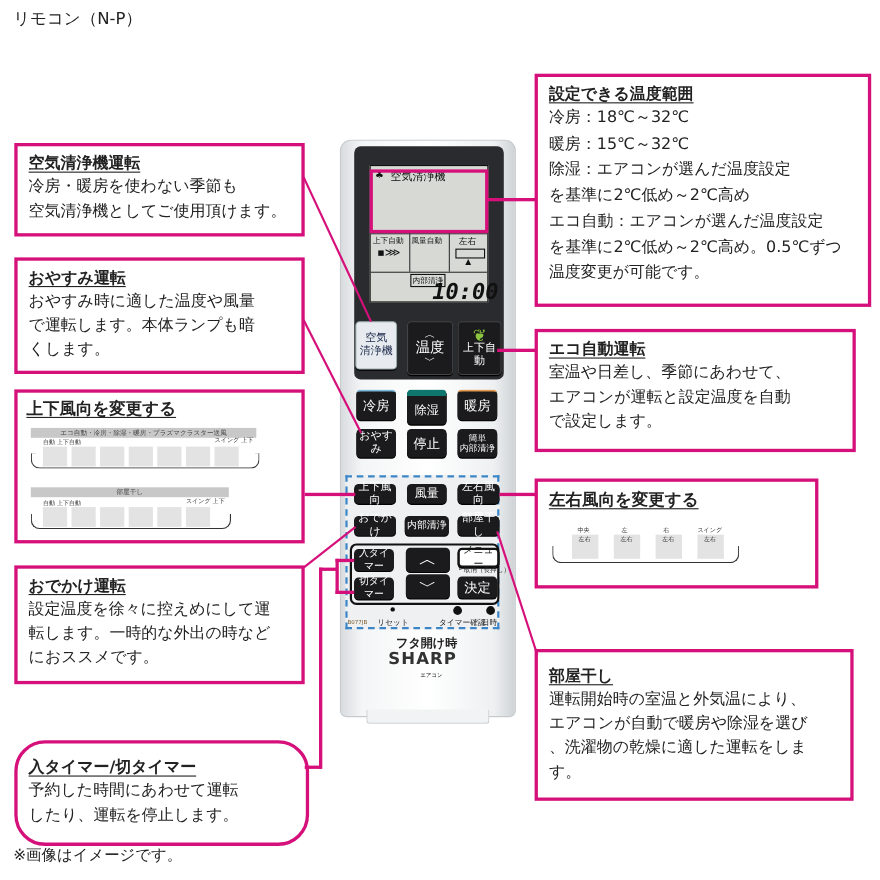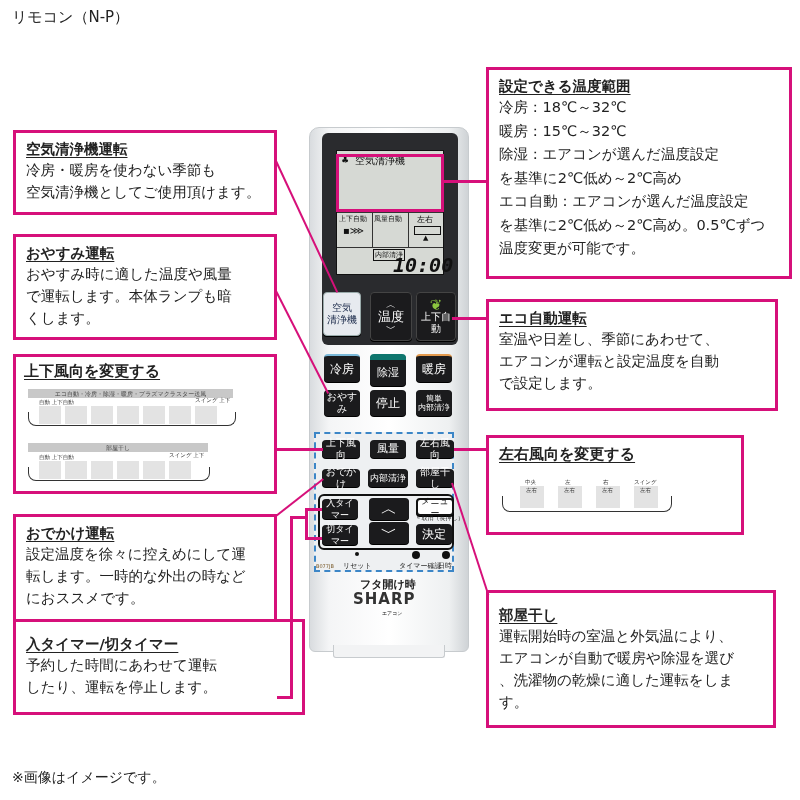--- a/index.html
+++ b/index.html
@@ -154,21 +154,21 @@
 <div class="swing-label" style="left:169px;top:452px;">スイング 上下</div>
 <div class="swing-icon" style="left:169px;top:461px;"></div>
 <div class="loop" style="left:28px;top:467px;width:180px;height:13px;"></div>
 
 <div class="callout" style="left:13px;top:514px;width:264px;height:108px;">
   <div class="ct">おでかけ運転</div>
   <div class="cb">設定温度を徐々に控えめにして運
 転します。一時的な外出の時など
 におススメです。</div>
 </div>
-<div class="callout" style="left:13px;top:619px;width:292px;height:96px;">
+<div class="callout" style="left:13px;top:673px;width:268px;height:96px;border-radius:28px;">
   <div class="ct" style="margin-top:6px;">入タイマー/切タイマー</div>
   <div class="cb">予約した時間にあわせて運転
 したり、運転を停止します。</div>
 </div>
 
 <div class="callout" style="left:486px;top:67px;width:306px;height:212px;">
   <div class="ct">設定できる温度範囲</div>
   <div class="cb" style="line-height:23.5px;">冷房：18℃～32℃
 暖房：15℃～32℃
 除湿：エアコンが選んだ温度設定

